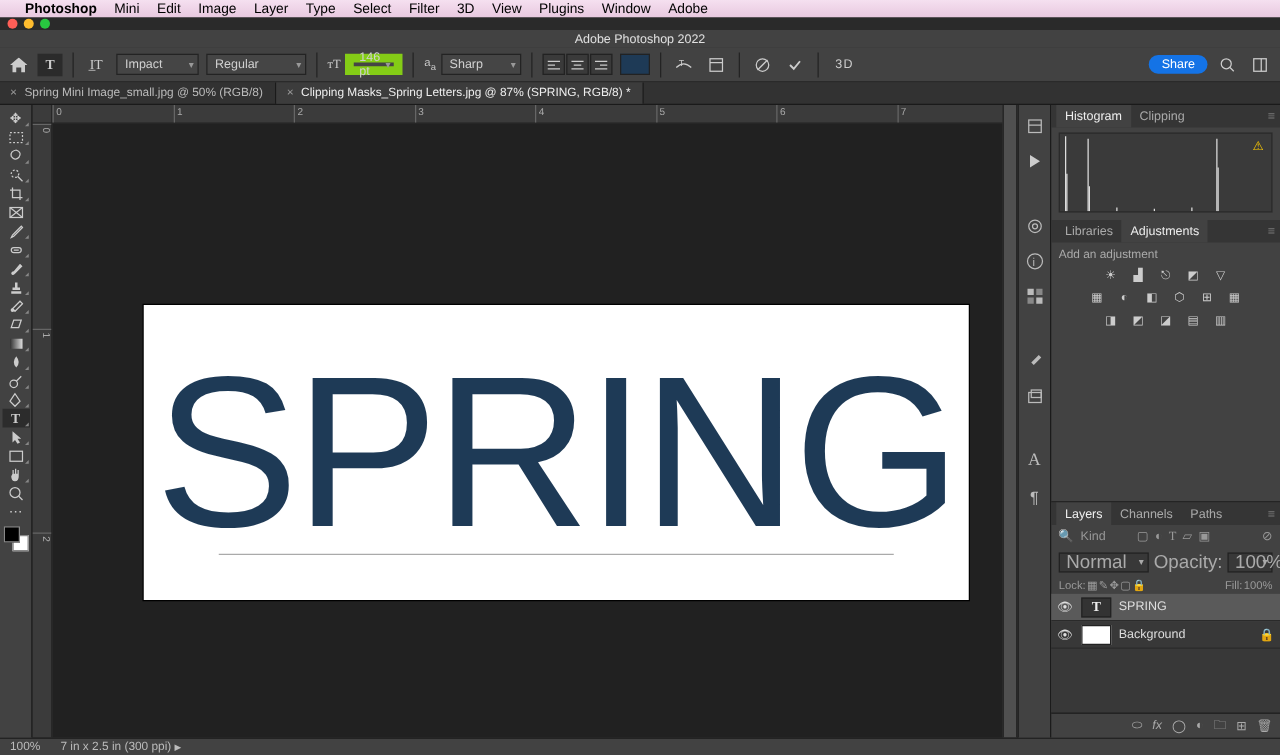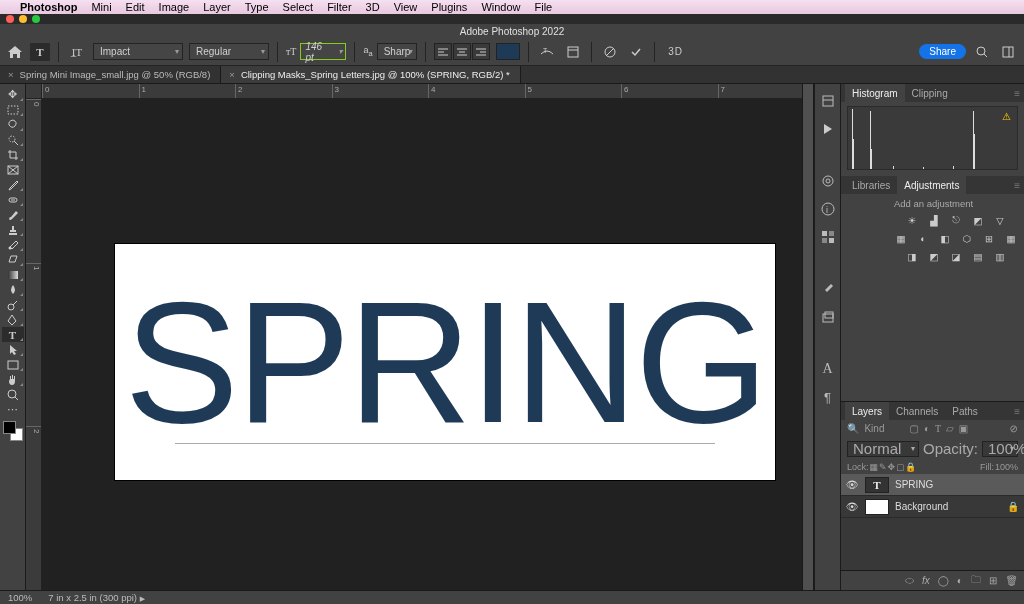--- a/index.html
+++ b/index.html
@@ -18,23 +18,23 @@
 
 
 .titlebar { height: 14px; background: #424242; color: #e0e0e0; display:flex; align-items:center; justify-content:center; font-size: 10px; }
 
 
 .options { height: 28px; background: #424242; border-bottom: 1px solid #232323; display: flex; align-items: center; padding: 0 6px; gap: 6px; }
 .home-icon { width: 18px; height: 16px; display:flex; align-items:center; justify-content:center; color:#ddd; }
 .opt-block { display:flex; align-items:center; gap:4px; }
 .select { background:#454545; border:1px solid #232323; color:#d0d0d0; font-size: 10px; height: 17px; display:flex; align-items:center; padding: 0 16px 0 6px; position:relative; }
 .select::after { content:"▾"; position:absolute; right:3px; font-size:8px; color:#999;}
-.select.font { width: 90px; }
+.select.font { width: 66px; }
 .select.weight { width: 80px; }
-.num-input { background:#454545; border:1px solid #84cc16; color:#d0d0d0; font-size:10px; height:17px; width:46px; display:flex; align-items:center; padding:0 14px 0 4px; position:relative;font-style:italic;}
+.num-input { background:#454545; border:7px solid #84cc16; color:#d0d0d0; font-size:10px; height:17px; width:46px; display:flex; align-items:center; padding:0 14px 0 4px; position:relative;}
 .num-input::after { content:"▾"; position:absolute; right:3px; font-size:8px; color:#999;}
 .sep { width:1px; height:20px; background:#232323; margin: 0 2px;}
 .icon-btn { width:20px; height:18px; display:flex; align-items:center; justify-content:center; color:#ccc; cursor:pointer;}
 .icon-btn.toggled { background:#2b2b2b; }
 .align-group { display:flex; gap:1px;}
 .align-box { width:18px; height:17px; background:#3a3a3a; border:1px solid #222; display:flex; align-items:center; justify-content:center; font-size:9px;}
 .swatch { width:24px; height:17px; background:#1e3a56; border:1px solid #222; }
 .share { background:#1473e6; color:#fff; border-radius: 10px; padding: 2px 10px; font-size:10px; }
 
 
@@ -81,21 +81,21 @@
 .panel-tabs { height:18px; background:#353535; display:flex; align-items:center; padding:0 4px; font-size:10px; color:#aaa;}
 .panel-tabs .ptab { padding: 0 7px; height:100%; display:flex; align-items:center; cursor:pointer;}
 .panel-tabs .ptab.active { background:#424242; color:#eee;}
 .panel-tabs .grip { margin-left:auto; color:#777;}
 
 .histogram { height:74px; padding:4px 6px; position:relative;}
 .histogram .hist-box { height:64px; border:1px solid #2a2a2a; background:#3a3a3a; position:relative; overflow:hidden;}
 .hist-bar { position:absolute; bottom:0; width:1px; background:#ddd;}
 .hist-warn { position:absolute; top:4px; right:6px; color:#ffcc00; font-size:10px;}
 
-.adj-panel { padding:4px 6px; font-size:9.5px;margin-left:47px;}
+.adj-panel { padding:4px 6px; font-size:9.5px;}
 .adj-panel .label { color:#aaa; margin-bottom:4px;}
 .adj-row { display:flex; justify-content:center; gap:8px; margin-bottom:4px; color:#ccc;}
 .adj-row .aic { width:14px; height:14px; display:inline-flex; align-items:center; justify-content:center;}
 
 .layers-panel { border-top:1px solid #1b1b1b; flex:1; display:flex; flex-direction:column; margin-top:130px;}
 .layer-control-row { display:flex; align-items:center; gap:4px; padding: 3px 6px; font-size:15px;}
 .layer-control-row .sel { background:#383838; border:1px solid #222; height:16px; display:flex; align-items:center; padding:0 14px 0 5px; position:relative; color:#aaa;}
 .layer-control-row .sel::after{content:"▾"; position:absolute; right:3px; font-size:8px;}
 .layer-control-row .sel.blend { width:72px;}
 .layer-control-row .wid { width:36px;}
@@ -129,21 +129,21 @@
   <span>Edit</span>
   <span>Image</span>
   <span>Layer</span>
   <span>Type</span>
   <span>Select</span>
   <span>Filter</span>
   <span>3D</span>
   <span>View</span>
   <span>Plugins</span>
   <span>Window</span>
-  <span>File</span>
+  <span>Adobe</span>
 </div>
 
 <div class="traffic">
   <div class="dot r"></div>
   <div class="dot y"></div>
   <div class="dot g"></div>
 </div>
 
 <div class="titlebar">
   <span>Adobe Photoshop 2022</span>
@@ -167,21 +167,21 @@
   <div class="sep"></div>
   <div class="opt-block">
     <span style="font-family:serif;font-size:10px;">ᴛT</span>
     <div class="num-input">
         <span>146 pt</span>
       </div>
   </div>
   <div class="sep"></div>
   <div class="opt-block">
     <span style="font-size:9px;">a<sub>a</sub></span>
-    <div class="select" style="width:40px;">
+    <div class="select" style="width:64px;">
         <span>Sharp</span>
       </div>
   </div>
   <div class="sep"></div>
   <div class="align-group">
     <div class="align-box">
         <svg width="10" height="8">
           <line x1="0" y1="1" x2="10" y2="1" stroke="#ccc"></line>
           <line x1="0" y1="4" x2="6" y2="4" stroke="#ccc"></line>
           <line x1="0" y1="7" x2="10" y2="7" stroke="#ccc"></line>
@@ -246,21 +246,21 @@
     </div>
 </div>
 
 <div class="doc-tabs">
   <div class="tab">
     <span class="x">×</span>
     <span>Spring Mini Image_small.jpg @ 50% (RGB/8)</span>
   </div>
   <div class="tab active">
     <span class="x">×</span>
-    <span>Clipping Masks_Spring Letters.jpg @ 100% (SPRING, RGB/2) *</span>
+    <span>Clipping Masks_Spring Letters.jpg @ 87% (SPRING, RGB/8) *</span>
   </div>
 </div>
 
 <div class="main">
 
   <div class="toolbox">
     <div class="tool small">✥<span class="tri"></span></div>
     <div class="tool small">
         <svg width="12" height="10">
           <rect x="1" y="1" width="10" height="8" stroke="#ccc" fill="none" stroke-dasharray="1.5"></rect>

